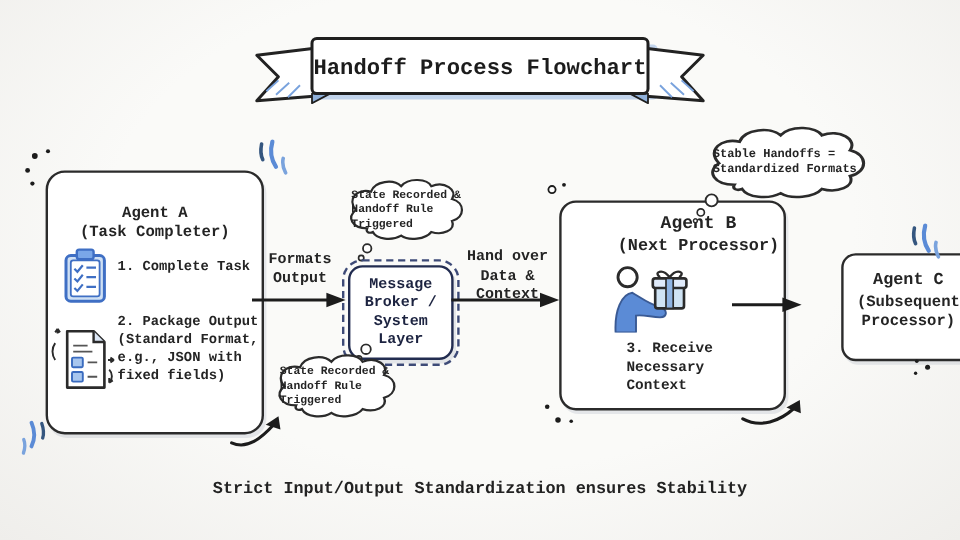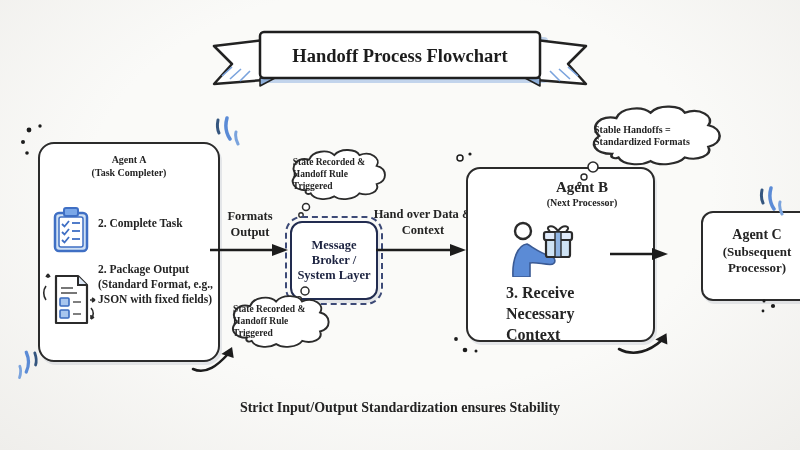--- a/index.html
+++ b/index.html
@@ -1,19 +1,19 @@
 <!DOCTYPE html>
 <html><head>
 <meta charset="utf-8">
 <style>
   html,body{margin:0;padding:0;}
   #stage{
     position:relative;width:800px;height:450px;overflow:hidden;
     background:radial-gradient(ellipse at 50% 42%, #fafaf8 55%, #efeeeb 100%);
-    font-family:Liberation Serif, serif;color:#242424;
+    font-family:Liberation Mono, monospace;color:#242424;
   }
   .abs{position:absolute;}
   .box{
     position:absolute;background:#ffffff;border:2.5px solid #2b2b2b;
     box-shadow:2px 3px 0 rgba(100,115,145,0.14);
   }
   .box-title{text-align:center;font-weight:bold;line-height:1.25;}
   .step-text{font-weight:bold;line-height:1.3;}
   .cloud{position:absolute;}
   .cloud svg{position:absolute;left:0;top:0;width:100%;height:100%;}
@@ -52,37 +52,37 @@
       <path d="M14,50 L24,41 M22,53 L33,43 M32,55 L42,45" stroke="#7aa3dd" stroke-width="1.6"></path>
       <path d="M370,50 L360,41 M362,53 L351,43 M352,55 L342,45" stroke="#7aa3dd" stroke-width="1.6"></path>
       <polygon points="52,52 52,60 67,52" fill="#8fb0da" stroke="#1f1f1f" stroke-width="1.5" stroke-linejoin="round"></polygon>
       <polygon points="332,52 332,60 317,52" fill="#8fb0da" stroke="#1f1f1f" stroke-width="1.5" stroke-linejoin="round"></polygon>
       <rect x="52" y="6" width="280" height="46" rx="4" fill="#ffffff" stroke="#1f1f1f" stroke-width="2.5"></rect>
       <text x="192" y="36" text-anchor="middle" font-size="18.5" font-weight="bold" fill="#1c1c1c">Handoff Process Flowchart</text>
     </svg>
   </div>
 
   <div class="box" style="left:38px;top:142px;width:178px;height:216px;border-radius:16px;">
-    <div class="box-title" style="margin-top:10px;font-size:10px;">
+    <div class="box-title" style="margin-top:26px;font-size:13px;">
       <div>Agent A</div>
       <div>(Task Completer)</div>
     </div>
 
     <svg class="abs" style="left:12px;top:62px;" width="38" height="48" viewBox="0 0 38 48">
       <rect x="3" y="7" width="32" height="38" rx="4" fill="#cfe0f4" stroke="#3f6fc4" stroke-width="2.5"></rect>
       <rect x="7" y="11" width="24" height="30" rx="2" fill="#ffffff" stroke="#3f6fc4" stroke-width="1.5"></rect>
       <rect x="12" y="2" width="14" height="8" rx="2" fill="#7aa7e8" stroke="#3f6fc4" stroke-width="2"></rect>
       <path d="M10,18 l2.5,2.5 L17,15" fill="none" stroke="#3f6fc4" stroke-width="1.8"></path>
       <path d="M20,17 h8" stroke="#3f6fc4" stroke-width="1.8"></path>
       <path d="M10,26 l2.5,2.5 L17,23" fill="none" stroke="#3f6fc4" stroke-width="1.8"></path>
       <path d="M20,25 h8" stroke="#3f6fc4" stroke-width="1.8"></path>
       <path d="M10,34 l2.5,2.5 L17,31" fill="none" stroke="#3f6fc4" stroke-width="1.8"></path>
       <path d="M20,33 h8" stroke="#3f6fc4" stroke-width="1.8"></path>
     </svg>
-    <div class="step-text abs" style="left:58px;top:72px;width:116px;font-size:11.5px;">2. Complete Task</div>
+    <div class="step-text abs" style="left:58px;top:72px;width:116px;font-size:11.5px;">1. Complete Task</div>
 
     <svg class="abs" style="left:2px;top:128px;" width="56" height="54" viewBox="0 0 56 54">
       <path d="M6,6 v-4 m0,0 l-2,3 m2,-3 l2,3" stroke="#2b2b2b" stroke-width="1.6" fill="none"></path>
       <path d="M4,14 c-3,4 -3,10 0,14" stroke="#2b2b2b" stroke-width="1.6" fill="none"></path>
       <path d="M14,4 h22 l9,9 v38 h-31 z" fill="#ffffff" stroke="#2b2b2b" stroke-width="2.2" stroke-linejoin="round"></path>
       <path d="M36,4 l0,9 l9,0" fill="#dce7f6" stroke="#2b2b2b" stroke-width="2"></path>
       <path d="M19,16 h12 M19,21 h16" stroke="#6b7displaced" stroke-width="0"></path>
       <path d="M19,16 h12" stroke="#555" stroke-width="1.6"></path>
       <path d="M19,21 h16" stroke="#555" stroke-width="1.6"></path>
       <rect x="18" y="26" width="9" height="8" rx="1" fill="#a8c6ee" stroke="#3a6bbf" stroke-width="1.6"></rect>
@@ -128,32 +128,32 @@
 
   <div class="arrow-label" style="left:372px;top:207px;width:102px;">Hand over Data &amp; Context</div>
   <svg class="abs" style="left:376px;top:242px;" width="92" height="16" viewBox="0 0 92 16">
     <line x1="0" y1="8" x2="76" y2="8" stroke="#1c1c1c" stroke-width="2.5"></line>
     <polygon points="74,2 90,8 74,14" fill="#1c1c1c"></polygon>
   </svg>
 
   <div class="box" style="left:466px;top:167px;width:142px;height:171px;border-radius:14px;padding-left:43px;">
     <div class="box-title" style="margin-top:9px;font-size:15px;">
       <div>Agent B</div>
-      <div style="font-size:10px;">(Next Processor)</div>
+      <div style="font-size:14px;">(Next Processor)</div>
     </div>
 
     <svg class="abs" style="left:40px;top:50px;" width="66" height="58" viewBox="0 0 66 58">
       <circle cx="15" cy="12" r="8" fill="#ffffff" stroke="#2b2b2b" stroke-width="2.4"></circle>
       <path d="M5,58 C4,40 10,26 19,25 C26,29 32,34 42,37 C48,38.5 49,45 42,45.5 C34,45 27,43 22,44 L22,58 Z" fill="#5b8bd6" stroke="#3a5a94" stroke-width="1.6"></path>
       <rect x="38" y="16" width="24" height="22" rx="2" fill="#cfe3f4" stroke="#2b2b2b" stroke-width="2.2"></rect>
       <rect x="36" y="13" width="28" height="8" rx="2" fill="#dfeafa" stroke="#2b2b2b" stroke-width="2.2"></rect>
       <rect x="47" y="13" width="6" height="25" fill="#8fb4e3" stroke="#2b2b2b" stroke-width="1.4"></rect>
       <path d="M50,12 c-6,-8 -14,-4 -8,0 M50,12 c6,-8 14,-4 8,0" fill="none" stroke="#2b2b2b" stroke-width="2"></path>
     </svg>
-    <div class="step-text abs" style="left:38px;top:114px;width:92px;font-size:16px;">3. Receive Necessary Context</div>
+    <div class="step-text abs" style="left:54px;top:114px;width:92px;font-size:12px;">3. Receive Necessary Context</div>
   </div>
 
   <div class="cloud" style="left:582px;top:102px;width:150px;height:68px;">
     <svg viewBox="0 0 140 76" preserveAspectRatio="none">
       <path d="M 28,58 C 12,58 6,46 16,38 C 6,26 18,14 32,18 C 36,6 56,4 64,12 C 72,2 92,4 96,12 C 110,6 124,16 118,26 C 132,30 132,46 118,50 C 122,60 108,66 96,62 C 90,70 72,72 64,66 C 54,72 38,70 34,62 C 30,64 26,62 28,58 Z" fill="#ffffff" stroke="#2b2b2b" stroke-width="2.4"></path>
     </svg>
     <div class="cloud-text" style="font-size:10px;">Stable Handoffs = Standardized Formats</div>
   </div>
   <svg class="abs" style="left:576px;top:160px;" width="26" height="28" viewBox="0 0 26 28">
     <circle cx="17" cy="7" r="5" fill="#ffffff" stroke="#2b2b2b" stroke-width="1.6"></circle>

